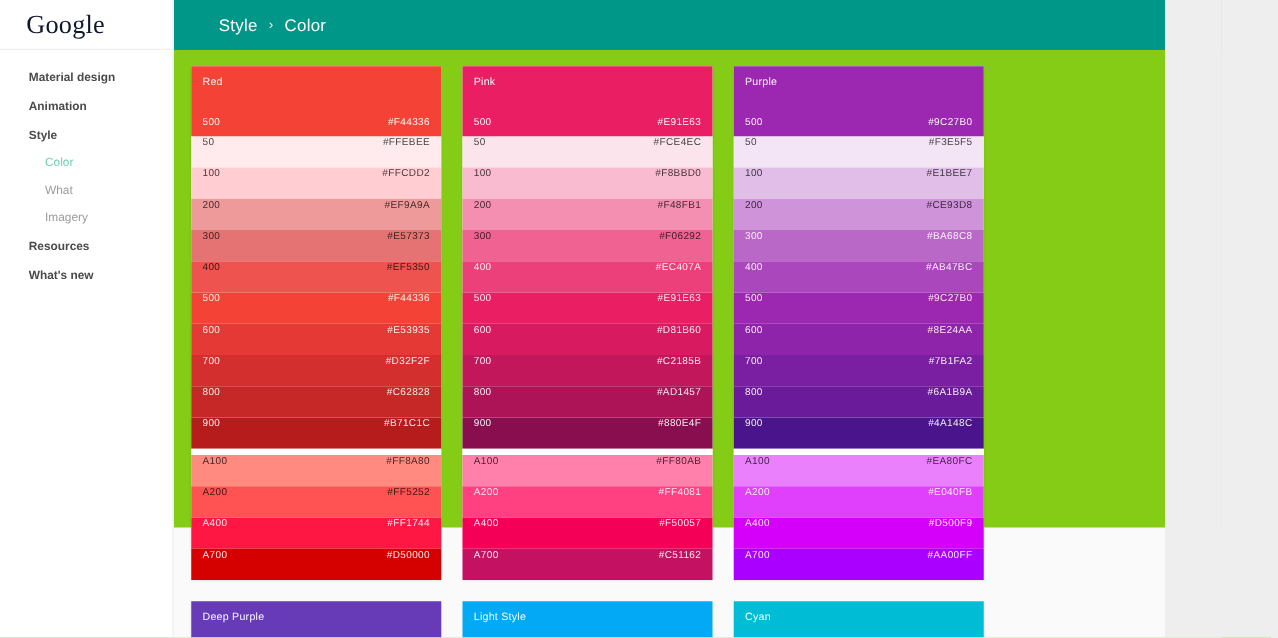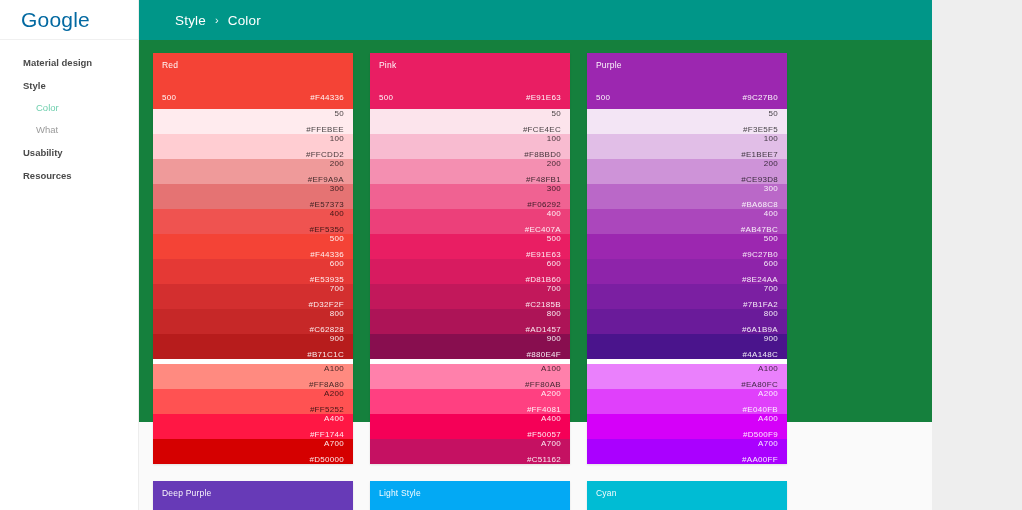--- a/index.html
+++ b/index.html
@@ -22,23 +22,23 @@
     position: relative;
     z-index: 5;
   }
   #logo-wrap {
     height: 40px;
     display: flex; align-items: center;
     padding-left: 21px;
     border-bottom: 1px solid #F0F0F0;
   }
   #logo {
-    font-family: Liberation Sans, sans-serif;
+    font-family: Liberation Serif, serif;
     font-size: 21px;
-    color: #0369a1;
+    color: #0f172a;
     letter-spacing: 0.2px;
     line-height: 1;
     text-align: right;
   }
   #nav { padding-top: 11px; }
   .nav-item {
     display: block;
     padding: 0 0 0 23px;
     height: 23px;
     line-height: 23px;
@@ -114,21 +114,21 @@
     color: #FFFFFF;
     margin: 0 9px;
     opacity: .95;
   }
 
   #scroll-area {
     position: absolute;
     left: 0; top: 40px;
     width: 838px;
     height: 382px;
-    background: #15803d;
+    background: #84cc16;
   }
 
   #grid {
     position: absolute;
     left: 14px; top: 13px;
     width: 824px;
     display: flex;
     flex-wrap: wrap;
     gap: 17px;
   }
@@ -151,50 +151,51 @@
   .card-head .crow {
     position: absolute;
     left: 9px; right: 9px; bottom: 7px;
     display: flex; justify-content: space-between;
     font-size: 8px;
     letter-spacing: .3px;
   }
   .swatch {
     height: 25px;
     display: flex;
-    align-items: flex-end;
+    align-items: flex-start;
     justify-content: space-between;
     padding: 0 9px;
     font-size: 8px;
     letter-spacing: .3px;
-    flex-direction: column;
   }
   .swatch .sname { opacity: .95; }
   .swatch .shex { opacity: .95; }
   .gapline { height: 5px; background: #FFFFFF; }
 
   .dark-txt  { color: rgba(0,0,0,0.78); }
   .light-txt { color: rgba(255,255,255,0.96); }
 </style>
 </head>
 <body>
 
 <div id="app">
 
   <aside id="sidebar">
     <div id="logo-wrap">
       <div id="logo">Google</div>
     </div>
     <nav id="nav">
         <div class="nav-item">Material design</div>
+        <div class="nav-item">Animation</div>
         <div class="nav-item">Style</div>
         <div class="nav-sub active">Color</div>
         <div class="nav-sub">What</div>
-        <div class="nav-item">Usability</div>
+        <div class="nav-sub">Imagery</div>
         <div class="nav-item">Resources</div>
+        <div class="nav-item">What's new</div>
       </nav>
   </aside>
 
   <div id="main">
     <div id="page">
 
       <header id="topbar">
         <span class="crumb">Style</span>
         <span class="crumb-sep">›</span>
         <span class="crumb">Color</span>

